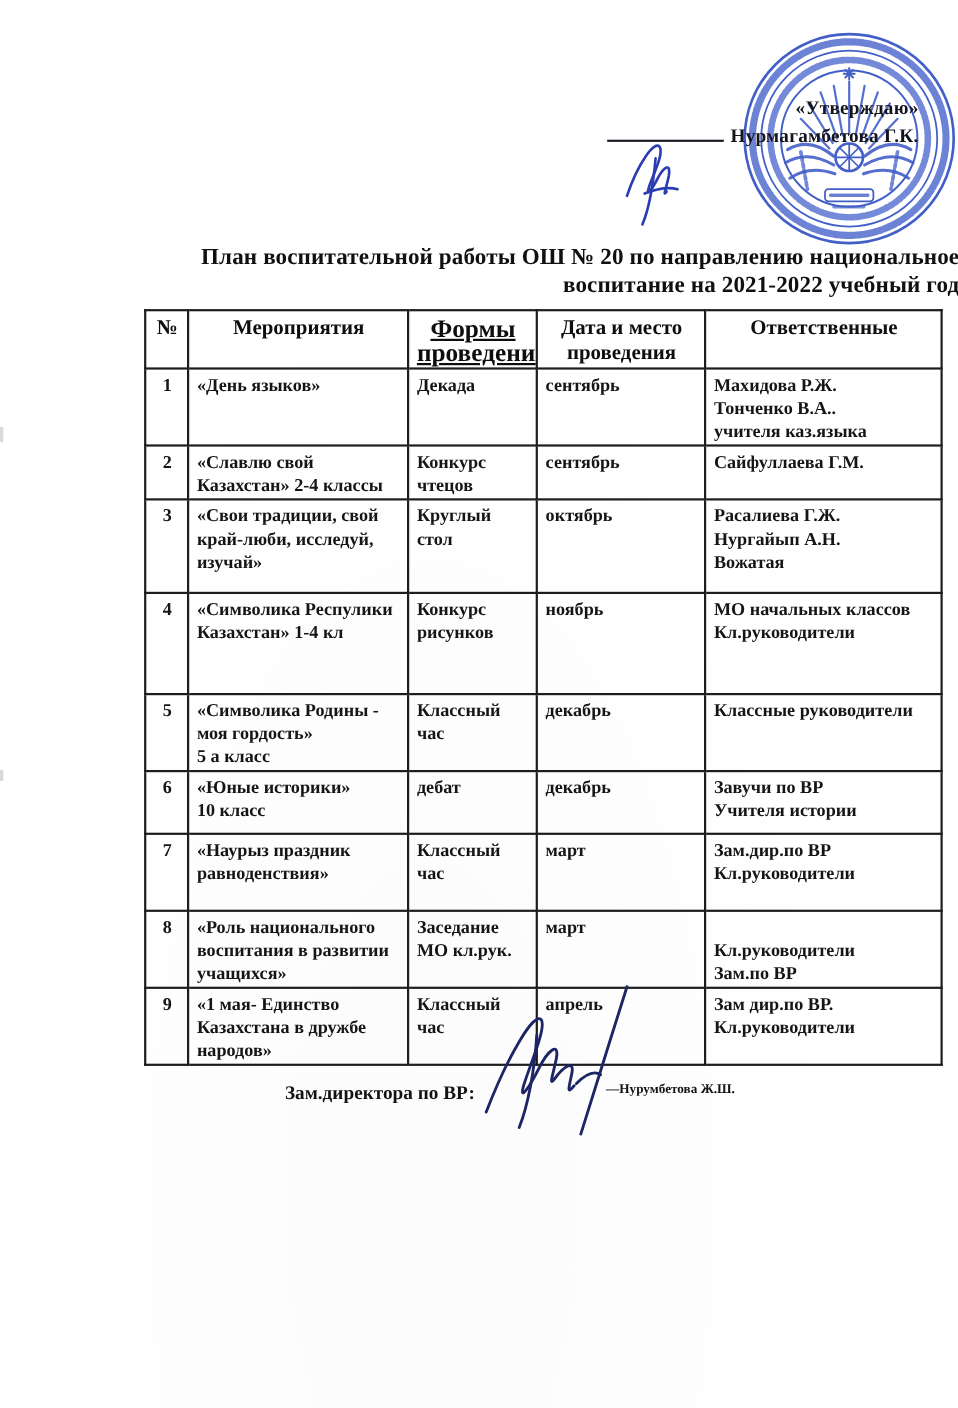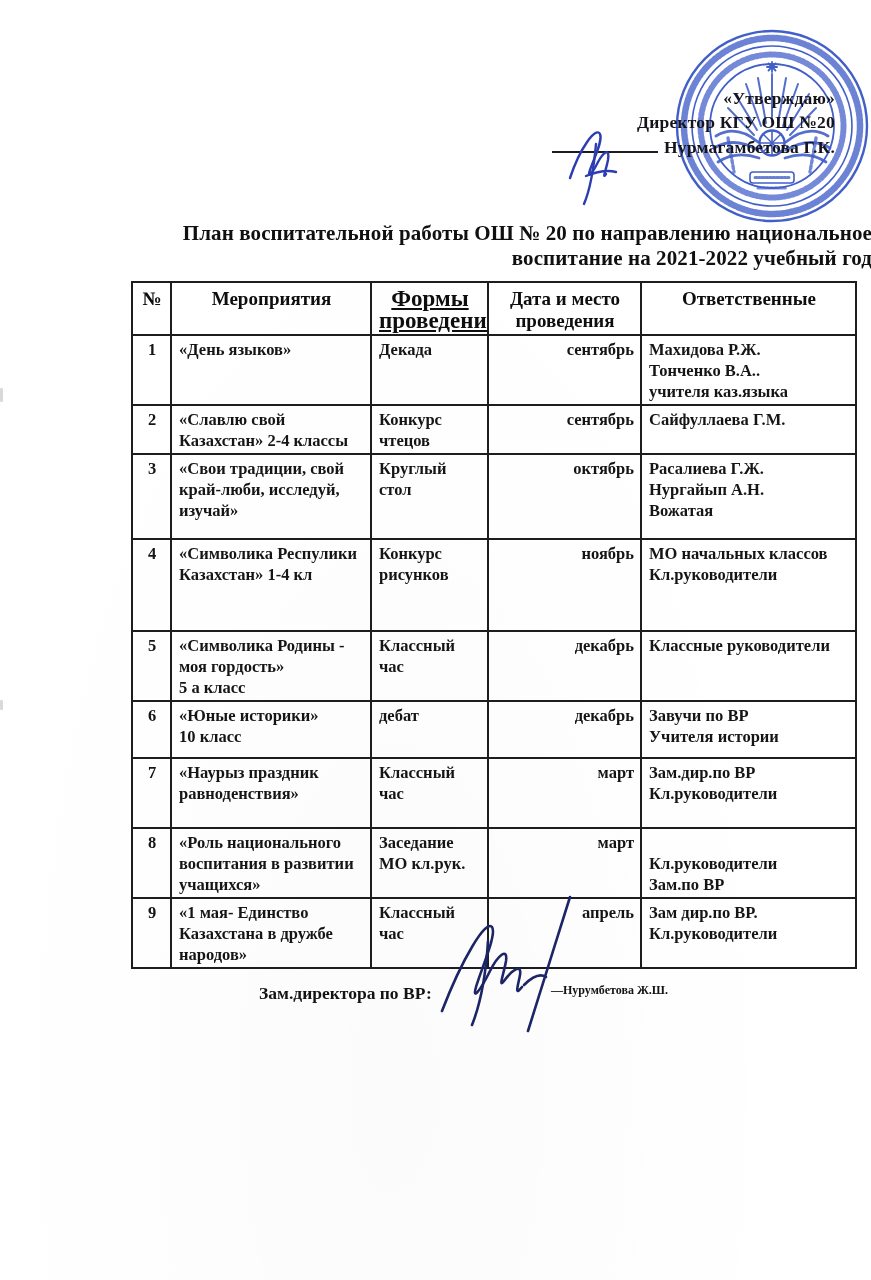--- a/index.html
+++ b/index.html
@@ -43,21 +43,21 @@
   table.plan th,table.plan td{
     border:2px solid #1d1d1d;vertical-align:top;
     padding:3px 6px 2px 7px;white-space:pre-line;overflow:hidden;
   }
   table.plan th{
     font-size:19px;font-weight:700;text-align:center;line-height:22px;
     padding-top:5px;color:#0e0e0e;
   }
   table.plan td{font-size:16.5px;font-weight:600;line-height:21px;color:#151515;}
   td.c-num{text-align:center;padding-left:2px;padding-right:2px;}
-  td.c-date{text-align:right;}
+  td.c-date{text-align:left;}
   tr.hrow{height:48px;}
   tbody tr:nth-child(1){height:60px;}
   tbody tr:nth-child(2){height:45px;}
   tbody tr:nth-child(3){height:85px;}
   tbody tr:nth-child(4){height:92px;}
   tbody tr:nth-child(5){height:68px;}
   tbody tr:nth-child(6){height:57px;}
   tbody tr:nth-child(7){height:70px;}
   tbody tr:nth-child(8){height:65px;}
   tbody tr:nth-child(9){height:67px;}
@@ -122,21 +122,20 @@
     <line x1="83" y1="151.5" x2="117" y2="151.5" stroke-width="3" stroke-dasharray="2 1.6" opacity="0.8"></line>
 
     <line x1="56" y1="112" x2="62" y2="146" stroke-width="3.4" stroke-dasharray="3 2.6" opacity="0.75"></line>
     <line x1="144" y1="112" x2="138" y2="146" stroke-width="3.4" stroke-dasharray="3 2.6" opacity="0.75"></line>
     <line x1="86" y1="162" x2="114" y2="162" stroke-width="3" stroke-dasharray="2.2 2" opacity="0.7"></line>
   </g>
 </svg>
 
 <div class="approve-block">
   <div>«Утверждаю»</div>
-  <div>Директор КГУ ОШ №20</div>
   <div><span class="sign-line"></span><span>Нурмагамбетова Г.К.</span></div>
 </div>
 
 <svg class="director-sig" viewBox="0 0 100 92">
   <g stroke="#2b3db0" stroke-width="2.4" fill="none" stroke-linecap="round">
     <path d="M14,60 C24,30 40,8 44,16 C47,23 38,40 34,52 C31,61 36,56 42,44 C48,33 54,30 52,42 C50,52 46,62 50,56"></path>
     <path d="M40,26 C38,48 34,72 28,86"></path>
     <path d="M30,58 C40,54 52,52 60,54"></path>
   </g>
 </svg>

